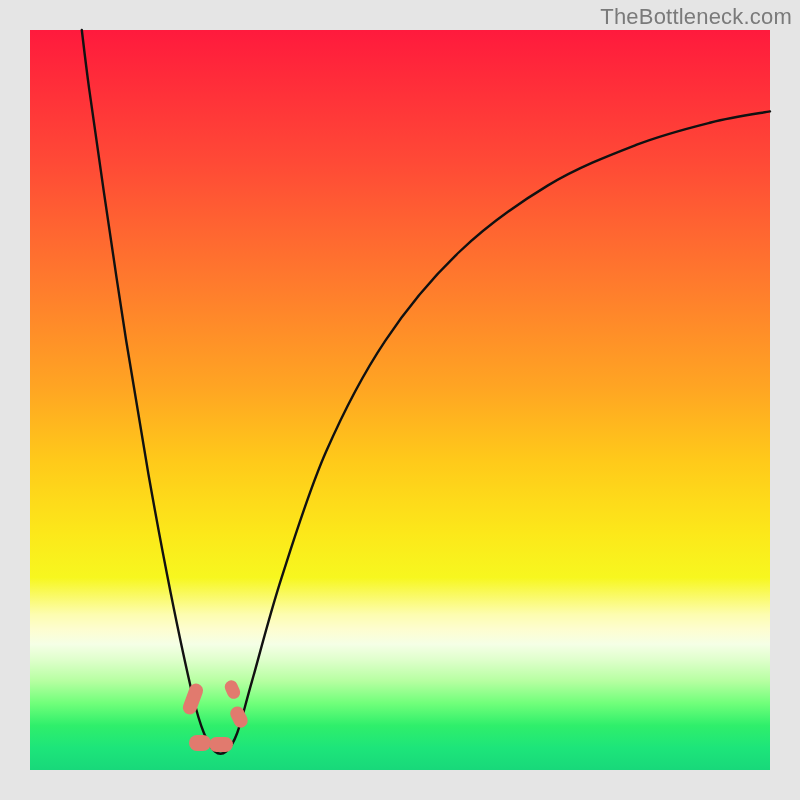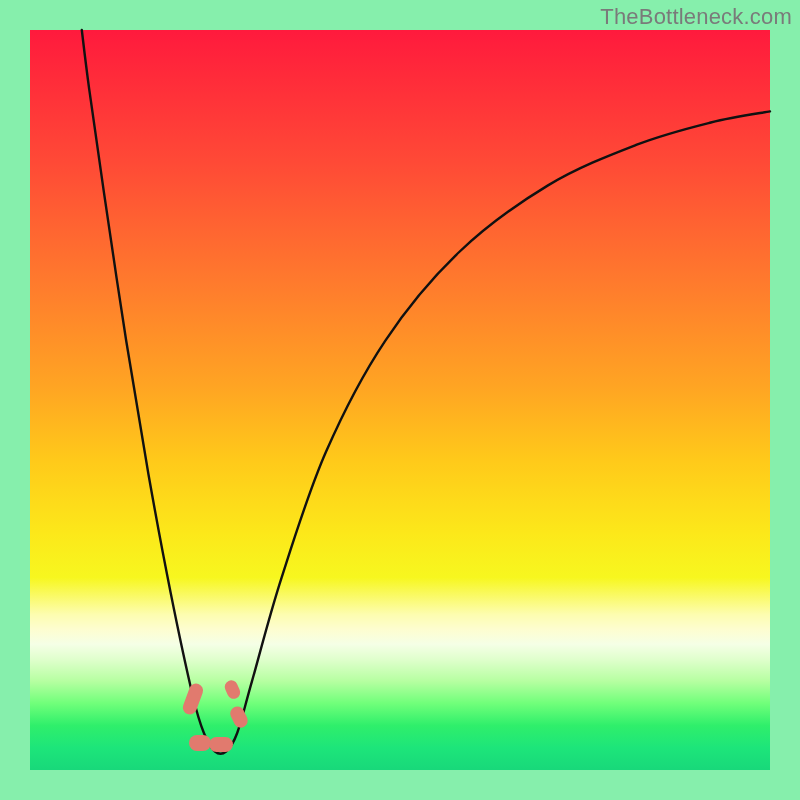--- a/index.html
+++ b/index.html
@@ -8,21 +8,21 @@
     width: 800px;
     height: 800px;
     background: #000;
     overflow: hidden;
     font-family: Arial, Helvetica, sans-serif;
   }
   .canvas {
     position: relative;
     width: 800px;
     height: 800px;
-    background: #86efac;
+    background: #e5e5e5;
   }
   .plot {
     position: absolute;
     left: 30px;
     top: 30px;
     width: 740px;
     height: 740px;
     background: linear-gradient(
       to bottom,
       #ff1a3d 0%,

